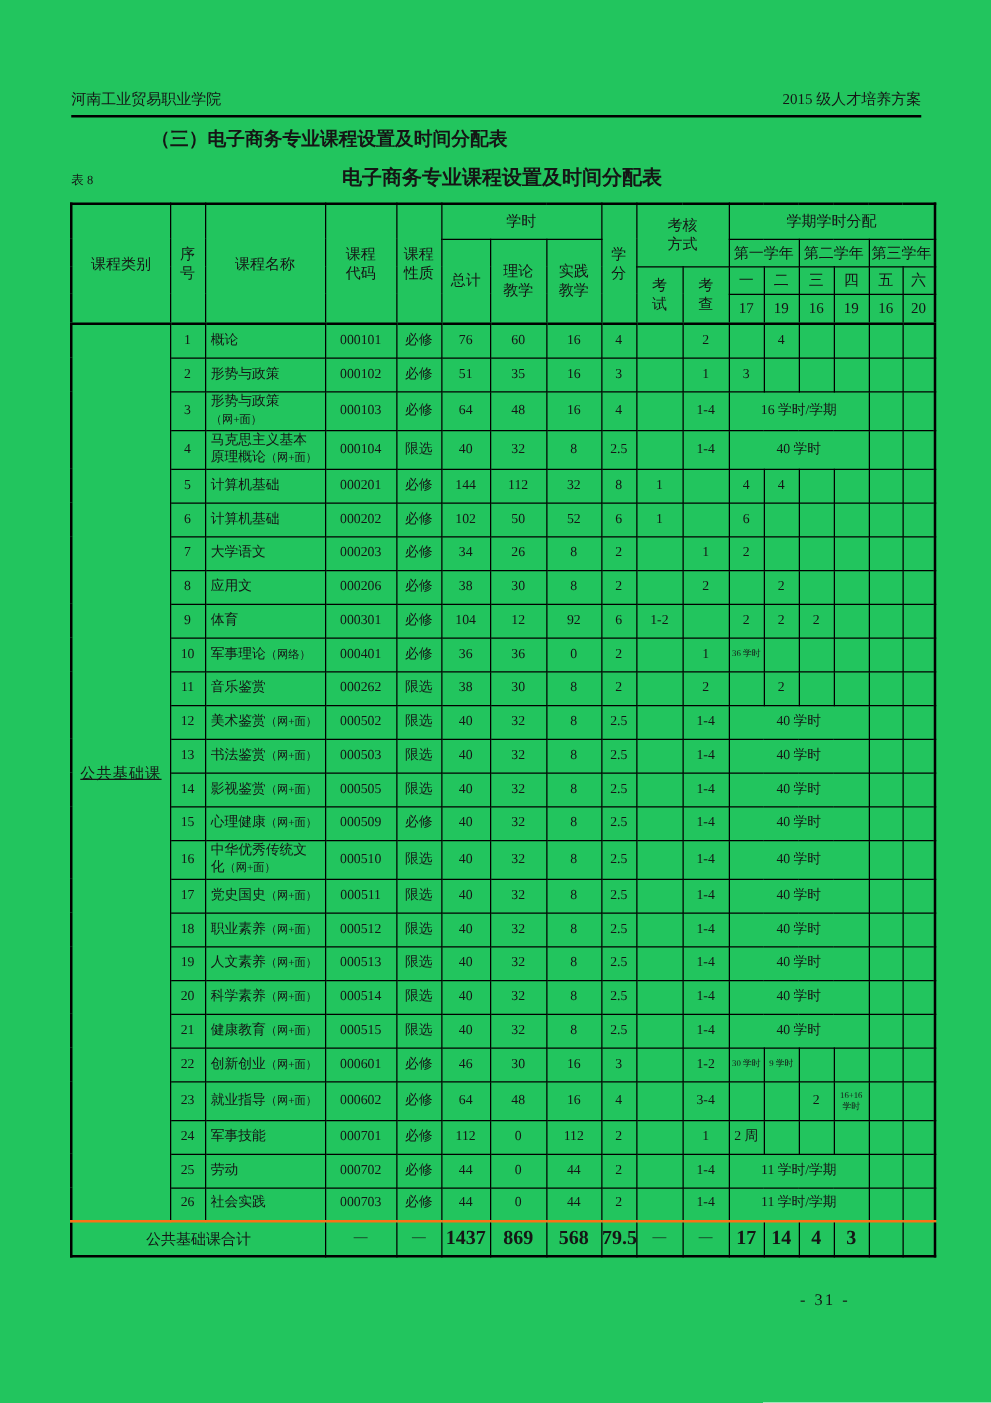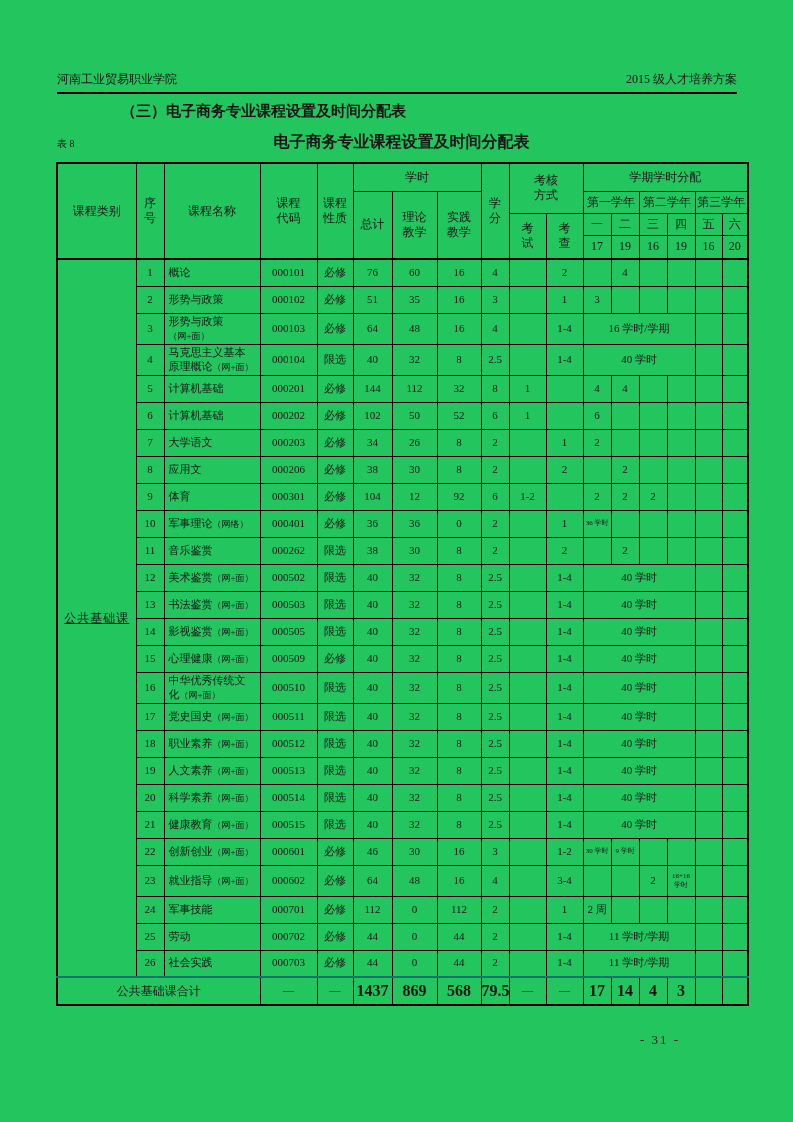--- a/index.html
+++ b/index.html
@@ -45,21 +45,21 @@
   .course thead tr:nth-child(3) { height:22px; }
   .course thead tr:nth-child(4) { height:24px; }
   .course tbody tr { height:27px; }
   .course tbody tr.tall { height:31px; }
   .course tbody tr:first-child td { border-top:2px solid #000; }
   .course td.name { text-align:left; padding:1px 2px 1px 4px; }
   .course td .sm { font-size:9px; }
   .course td.tiny { font-size:7px; line-height:1.15; }
   .course td.cat { font-size:12px; letter-spacing:1px;text-decoration:underline; }
   .course tr.total-row { height:28px; }
-  .course tr.total-row td { border-top:2px solid #0f766e; }
+  .course tr.total-row td { border-top:2px solid #f97316; }
   .course tr.total-row td.num { font-weight:bold; font-size:16px; }
   .course tr.total-row td.lbl { font-size:12px; }
   .page-number { position:absolute; left:640px; top:1032px; font-size:13px; letter-spacing:2px; }
 </style>
 </head>
 <body>
 
 <div class="page">
 
   <div class="doc-header">

